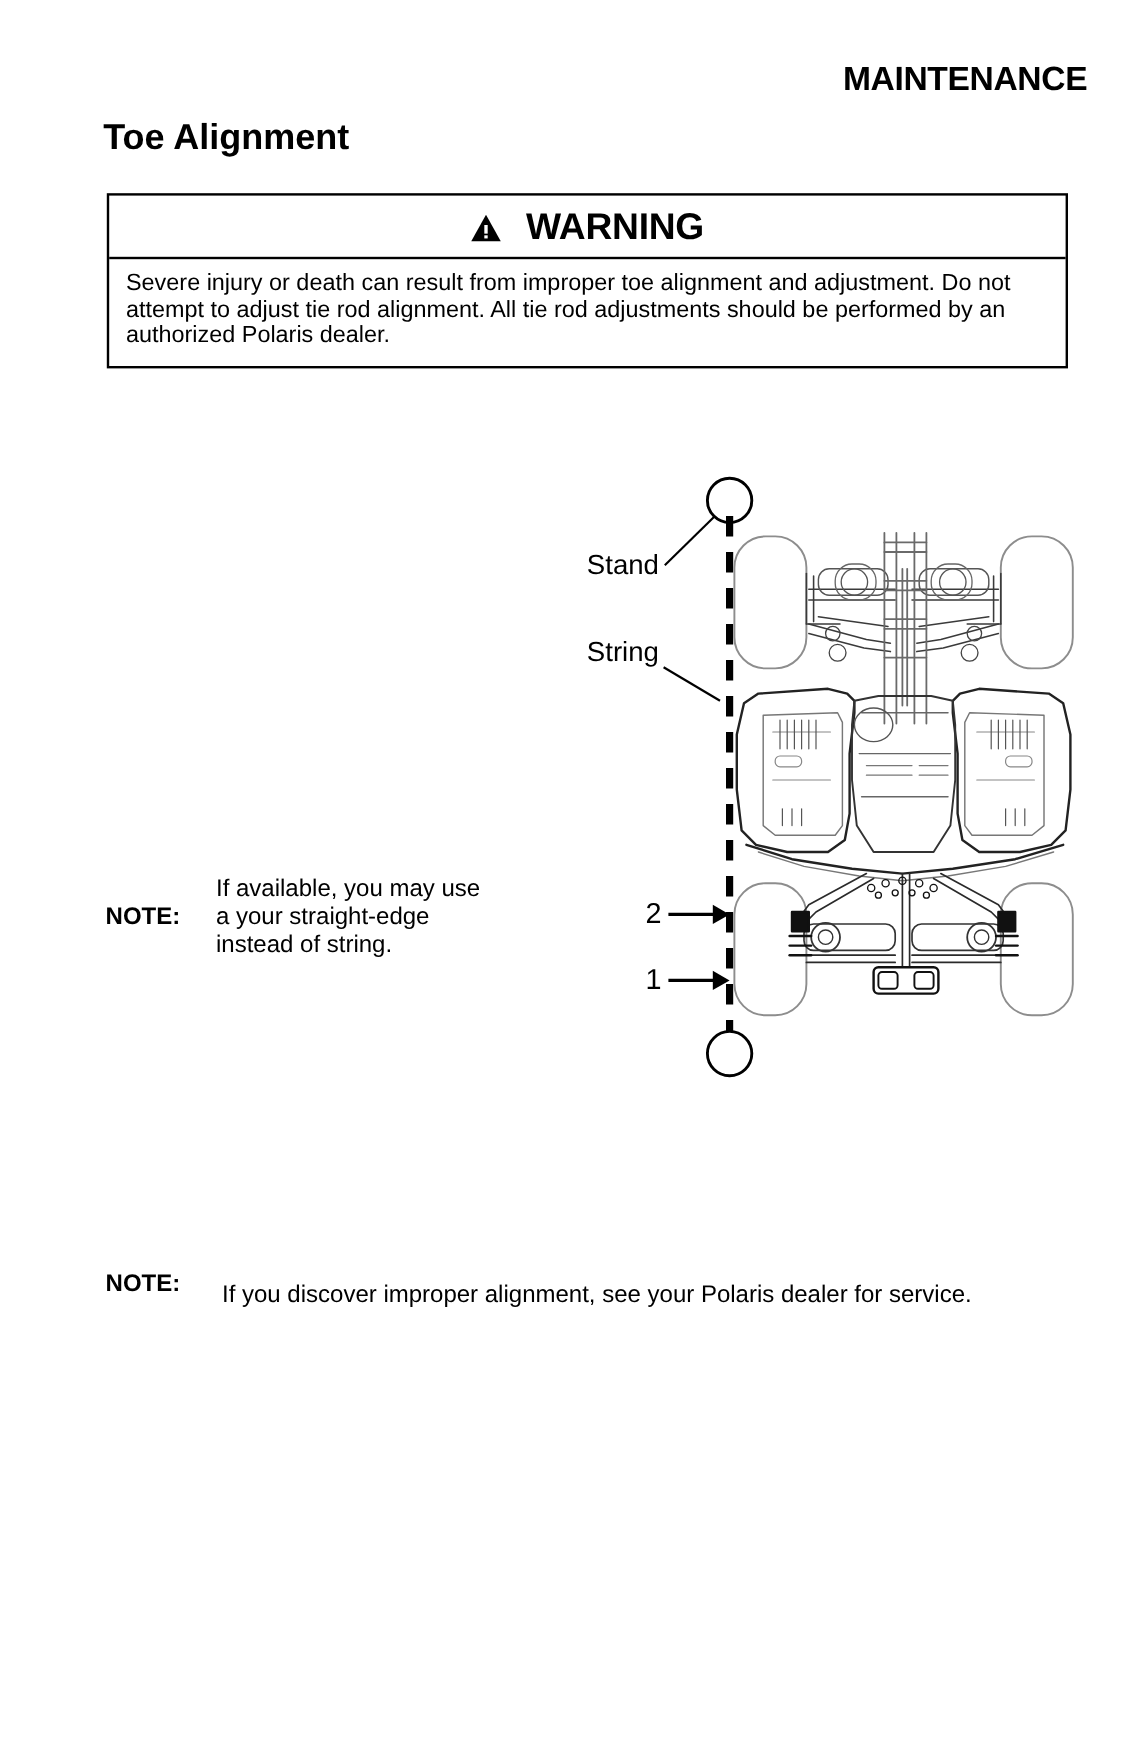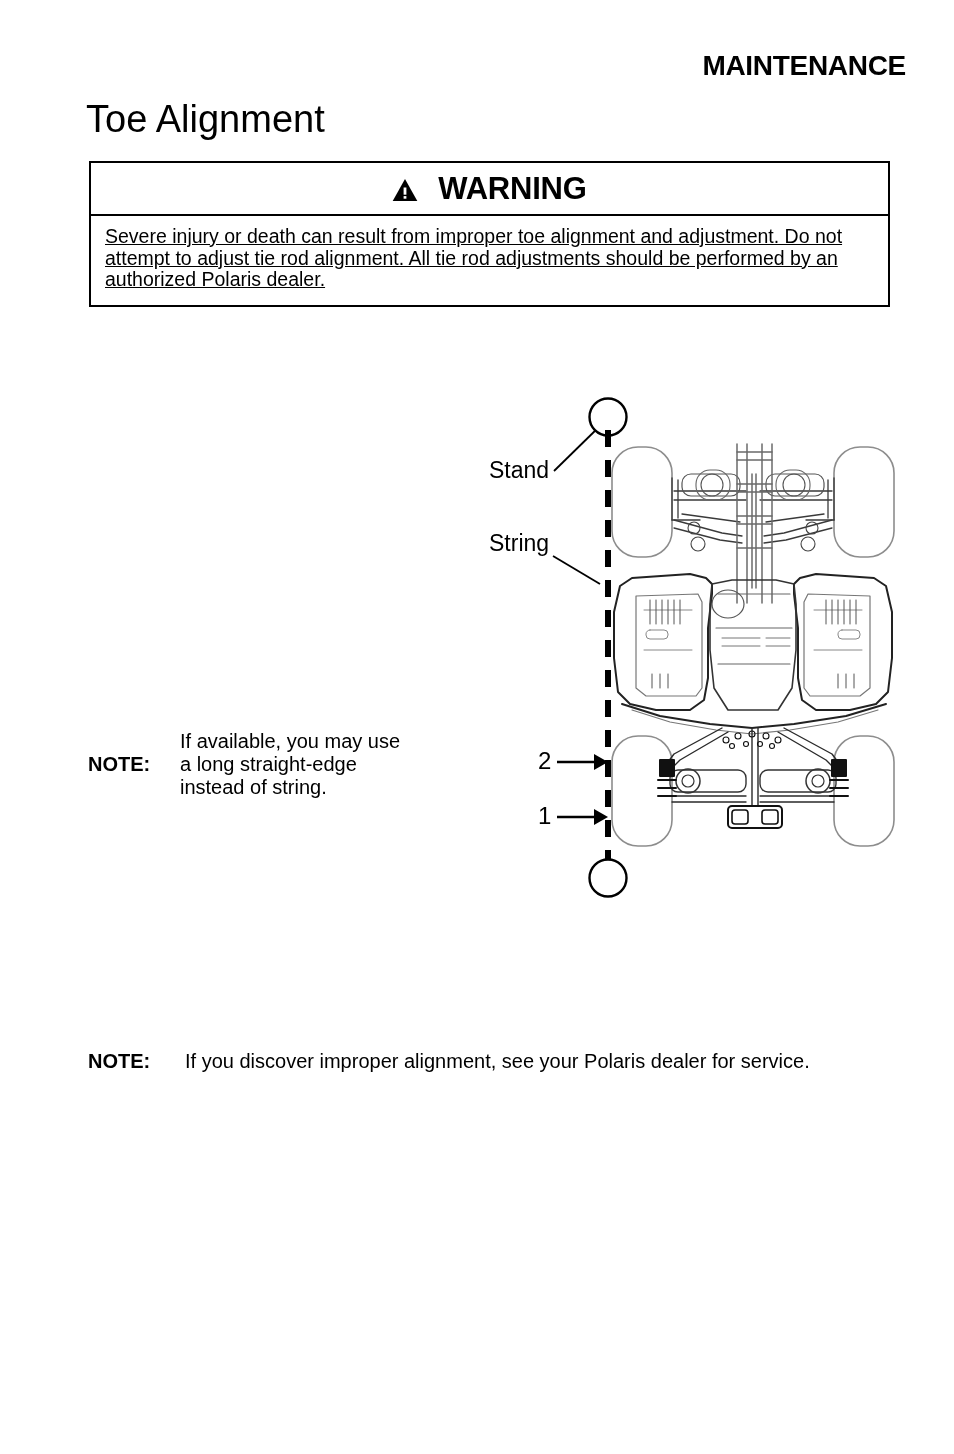--- a/index.html
+++ b/index.html
@@ -26,22 +26,22 @@
     letter-spacing: -0.3px;
     line-height: 1;
     white-space: nowrap;
   }
 
   
   .section-heading {
     position: absolute;
     top: 100px;
     left: 86px;
-    font-size: 38px;
-    font-weight: normal;
+    font-size: 30px;
+    font-weight: bold;
     line-height: 1;
     white-space: nowrap;
   }
 
   
   .warning-box {
     position: absolute;
     left: 89px;
     top: 161px;
     width: 801px;
@@ -69,21 +69,20 @@
     line-height: 1;
     letter-spacing: -0.2px;
   }
   .warning-body {
     padding: 10px 14px 14px 14px;
   }
   .warning-body p {
     margin: 0;
     font-size: 19.5px;
     line-height: 21.5px;
-    text-decoration: underline;
   }
 
   
   .figure {
     position: absolute;
     left: 460px;
     top: 388px;
     width: 460px;
     height: 520px;
     text-align: right;
@@ -118,21 +117,21 @@
   }
   #note-stand .note-label { width: 92px; }
   #note-stand .note-text { width: 230px; }
 
   #note-dealer {
     left: 88px;
     top: 1050px;
     width: 830px;
   }
   #note-dealer .note-label { width: 97px; }
-  #note-dealer .note-text { white-space: nowrap; }
+  #note-dealer .note-text { white-space: nowrap; margin-top: 18px; }
 
   .diagram-label {
     font-family: "Liberation Sans", sans-serif;
     font-size: 23px;
   }
   .diagram-num {
     font-family: "Liberation Sans", sans-serif;
     font-size: 24px;
   }
 </style>
@@ -345,19 +344,19 @@
           <circle cx="300" cy="356" r="2.5"></circle>
           <circle cx="312" cy="358" r="2.5"></circle>
         </g>
       </g>
     </g>
   </svg>
 </div>
 
 <div class="note" id="note-stand">
   <span class="note-label">NOTE:</span>
-  <span class="note-text">If available, you may use a long straight-edge instead of string.</span>
+  <span class="note-text">If available, you may use a your straight-edge instead of string.</span>
 </div>
 
 <div class="note" id="note-dealer">
   <span class="note-label">NOTE:</span>
   <span class="note-text">If you discover improper alignment, see your Polaris dealer for service.</span>
 </div>
 
 </body></html>

